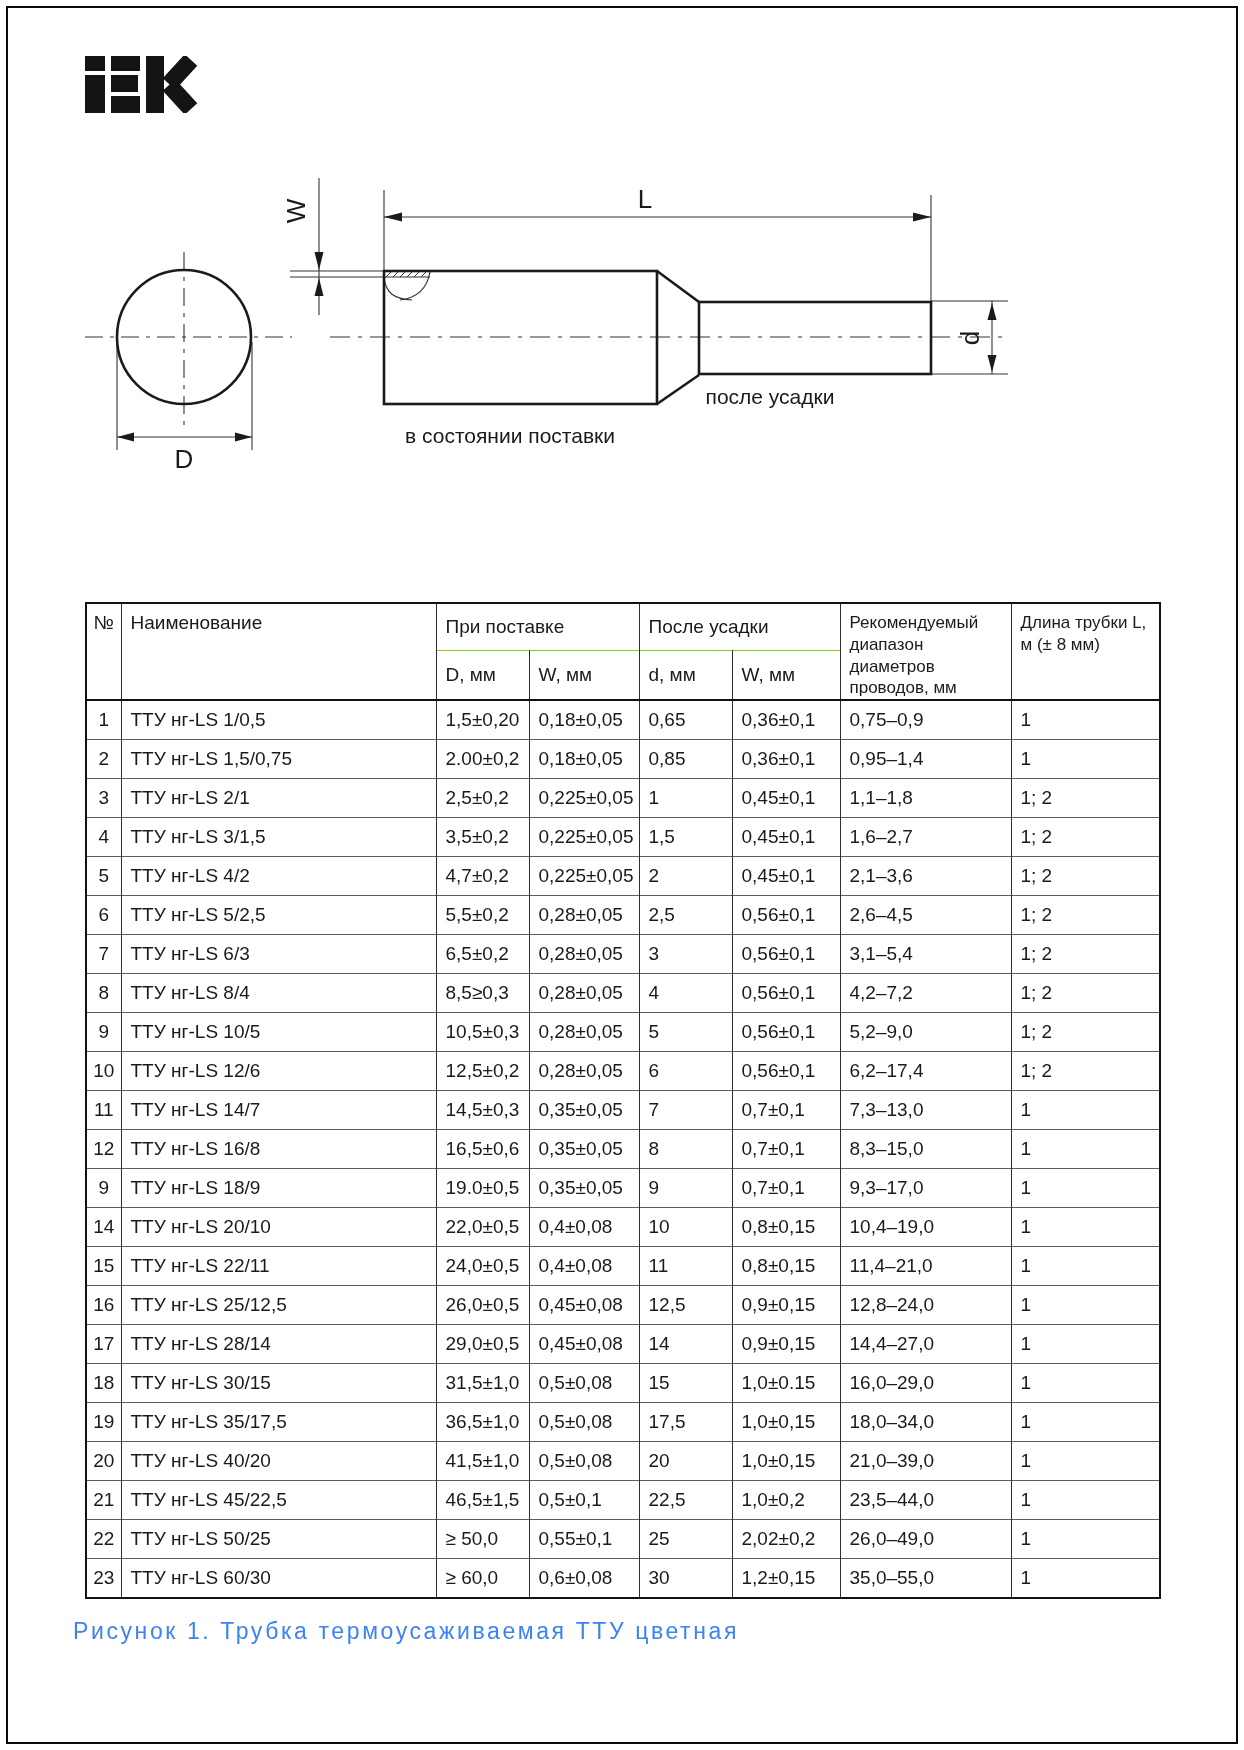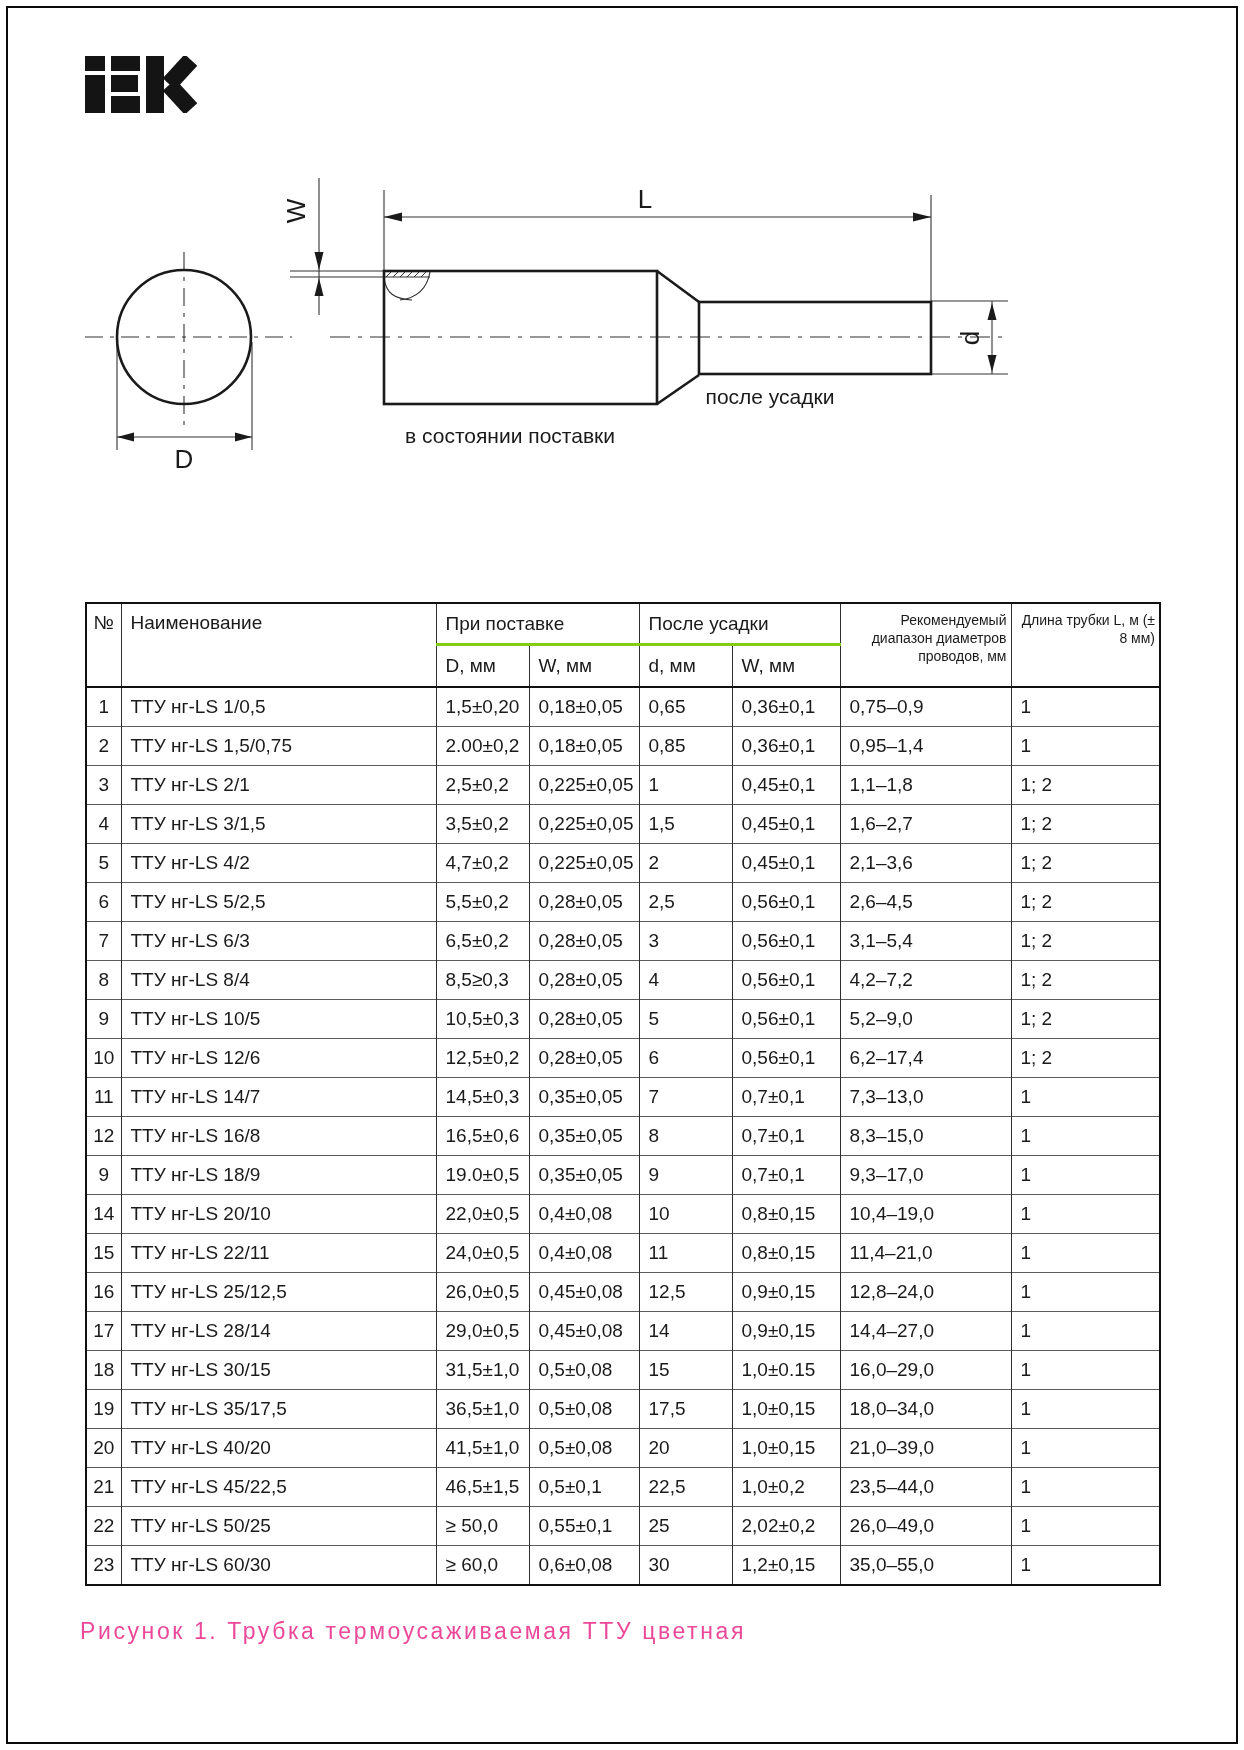--- a/index.html
+++ b/index.html
@@ -24,29 +24,29 @@
     font-size:19px;color:#1a1a1a;
   }
   .spec-table th,.spec-table td{
     border-left:1px solid #2e2e2e;border-right:1px solid #2e2e2e;
     font-weight:normal;text-align:left;padding:0 4px 0 9px;
     overflow:hidden;white-space:nowrap;
   }
   .spec-table{border:2px solid #111;}
   .spec-table thead th{vertical-align:middle;}
   .spec-table thead tr.h1 th{height:39px;}
-  .spec-table thead tr.h2 th{height:40px;border-top:3px solid #84cc16;}
+  .spec-table thead tr.h2 th{height:40px;border-top:1px solid #84cc16;}
   .spec-table thead th.span2{vertical-align:top;padding-top:8px;}
   .spec-table thead{border-bottom:2px solid #111;}
-  .spec-table th.wrap{white-space:normal;line-height:1.28;font-size:14px;padding-top:6px;text-align:right;}
+  .spec-table th.wrap{white-space:normal;line-height:1.28;font-size:17px;padding-top:6px;}
   .spec-table tbody td{height:38px;border-top:1px solid #5c5c5c;}
   .spec-table td.c-num,.spec-table th.c-num{text-align:center;padding:0 2px;}
   .caption{
-    position:absolute;left:80px;top:1618px;font-size:23px;letter-spacing:2.6px;
-    color:#ec4899;white-space:nowrap;
+    position:absolute;left:73px;top:1618px;font-size:23px;letter-spacing:2.6px;
+    color:#3b82f6;white-space:nowrap;
   }
 </style>
 </head>
 <body>
 
 <div class="page-frame"></div>
 
 <svg class="logo" viewBox="0 0 113 57" aria-label="IEK">
   <g fill="#141414">
     <rect x="0" y="0" width="20" height="15"></rect>

